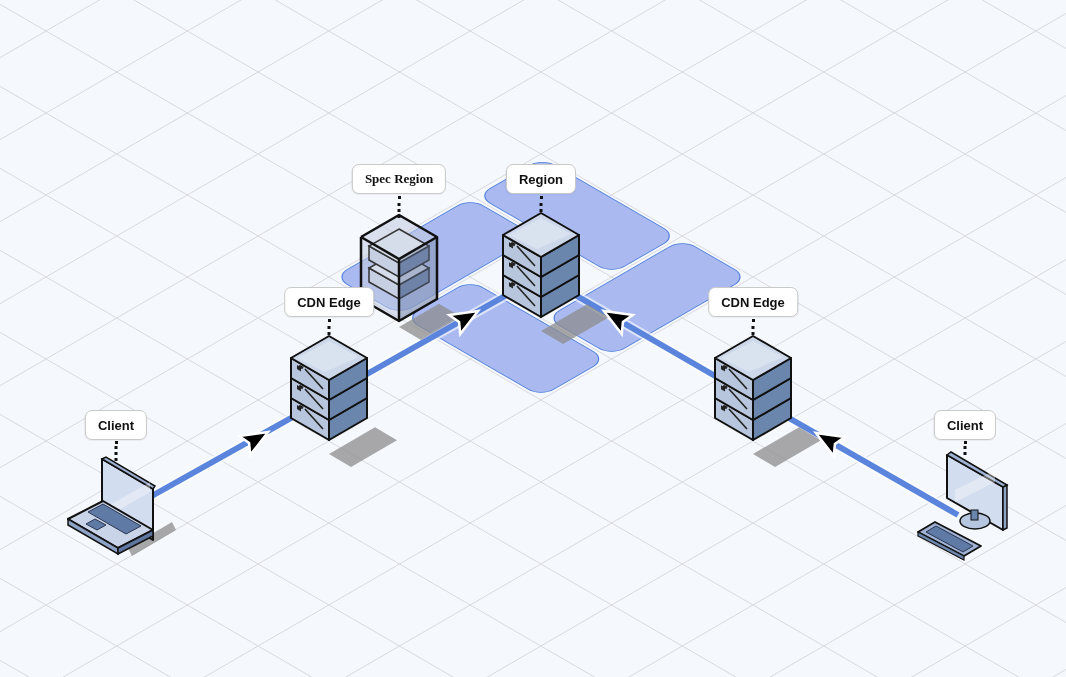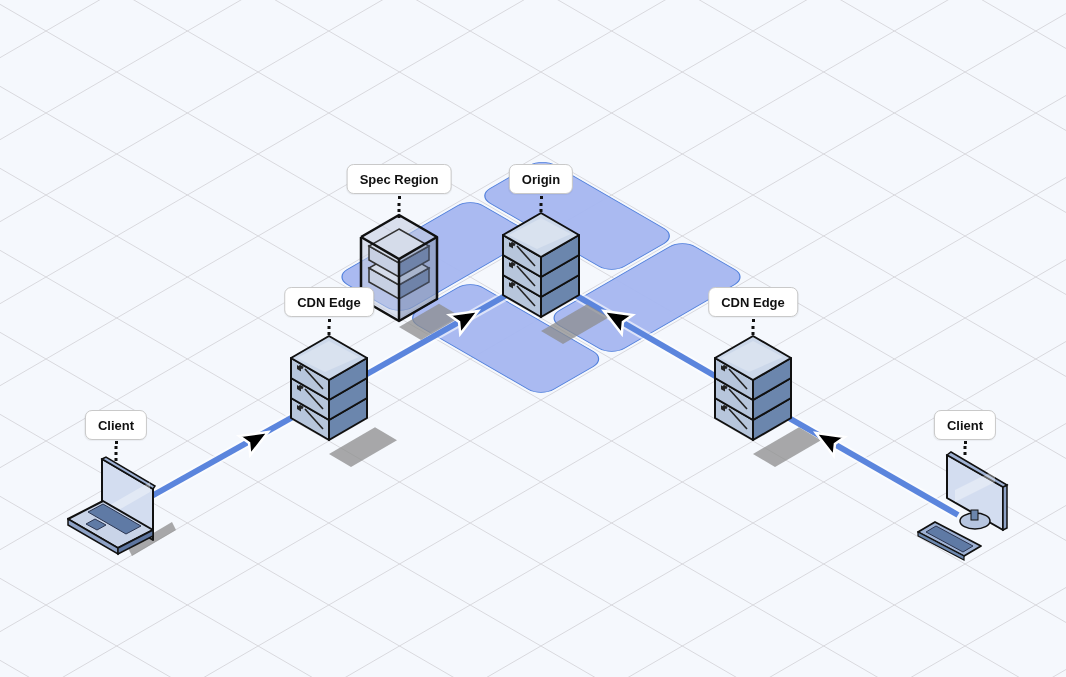--- a/index.html
+++ b/index.html
@@ -290,24 +290,24 @@
       <g transform="translate(616,318) rotate(210)">
         <polygon points="14,0 -13,-11 -8,0 -13,11" fill="#000" stroke="#fff" stroke-width="2.5" stroke-linejoin="miter"></polygon>
       </g>
       <g transform="translate(828,440) rotate(210)">
         <polygon points="14,0 -13,-11 -8,0 -13,11" fill="#000" stroke="#fff" stroke-width="2.5" stroke-linejoin="miter"></polygon>
       </g>
     </g>
 </svg>
 
 <div class="leader" style="left:399px;top:196px;height:22px;"></div>
-<div class="label-box" style="left:399px;top:164px;">Spec Region</div>
+<div class="label-box" style="left:399px;top:164px;font-family:Liberation Serif, serif;">Spec Region</div>
 
 <div class="leader" style="left:541px;top:196px;height:16px;"></div>
-<div class="label-box" style="left:541px;top:164px;">Origin</div>
+<div class="label-box" style="left:541px;top:164px;">Region</div>
 
 <div class="leader" style="left:329px;top:319px;height:16px;"></div>
 <div class="label-box" style="left:329px;top:287px;">CDN Edge</div>
 
 <div class="leader" style="left:753px;top:319px;height:16px;"></div>
 <div class="label-box" style="left:753px;top:287px;">CDN Edge</div>
 
 <div class="leader" style="left:116px;top:441px;height:20px;"></div>
 <div class="label-box" style="left:116px;top:410px;">Client</div>
 

